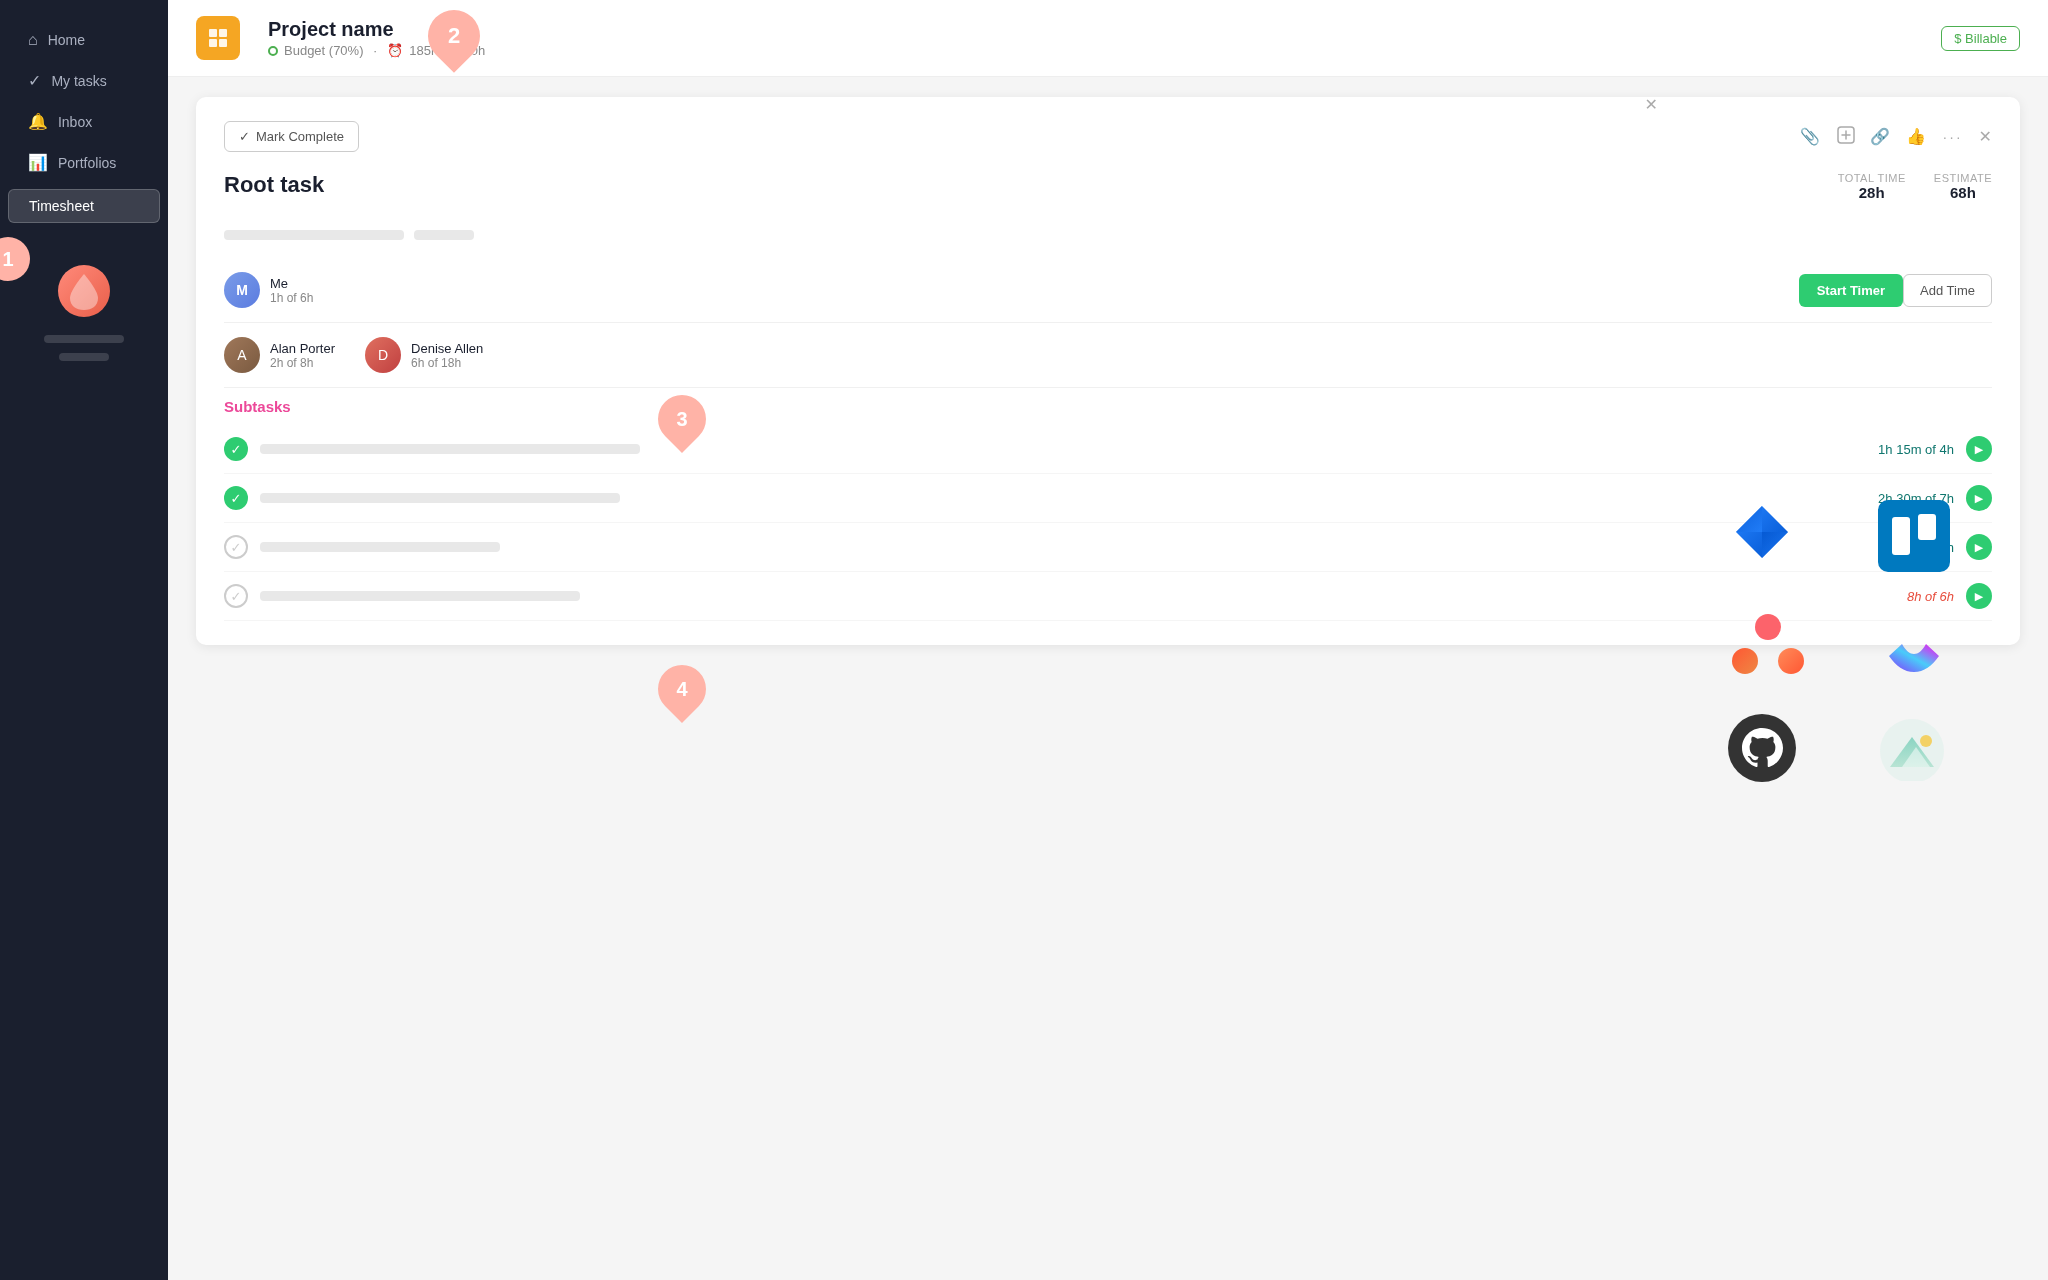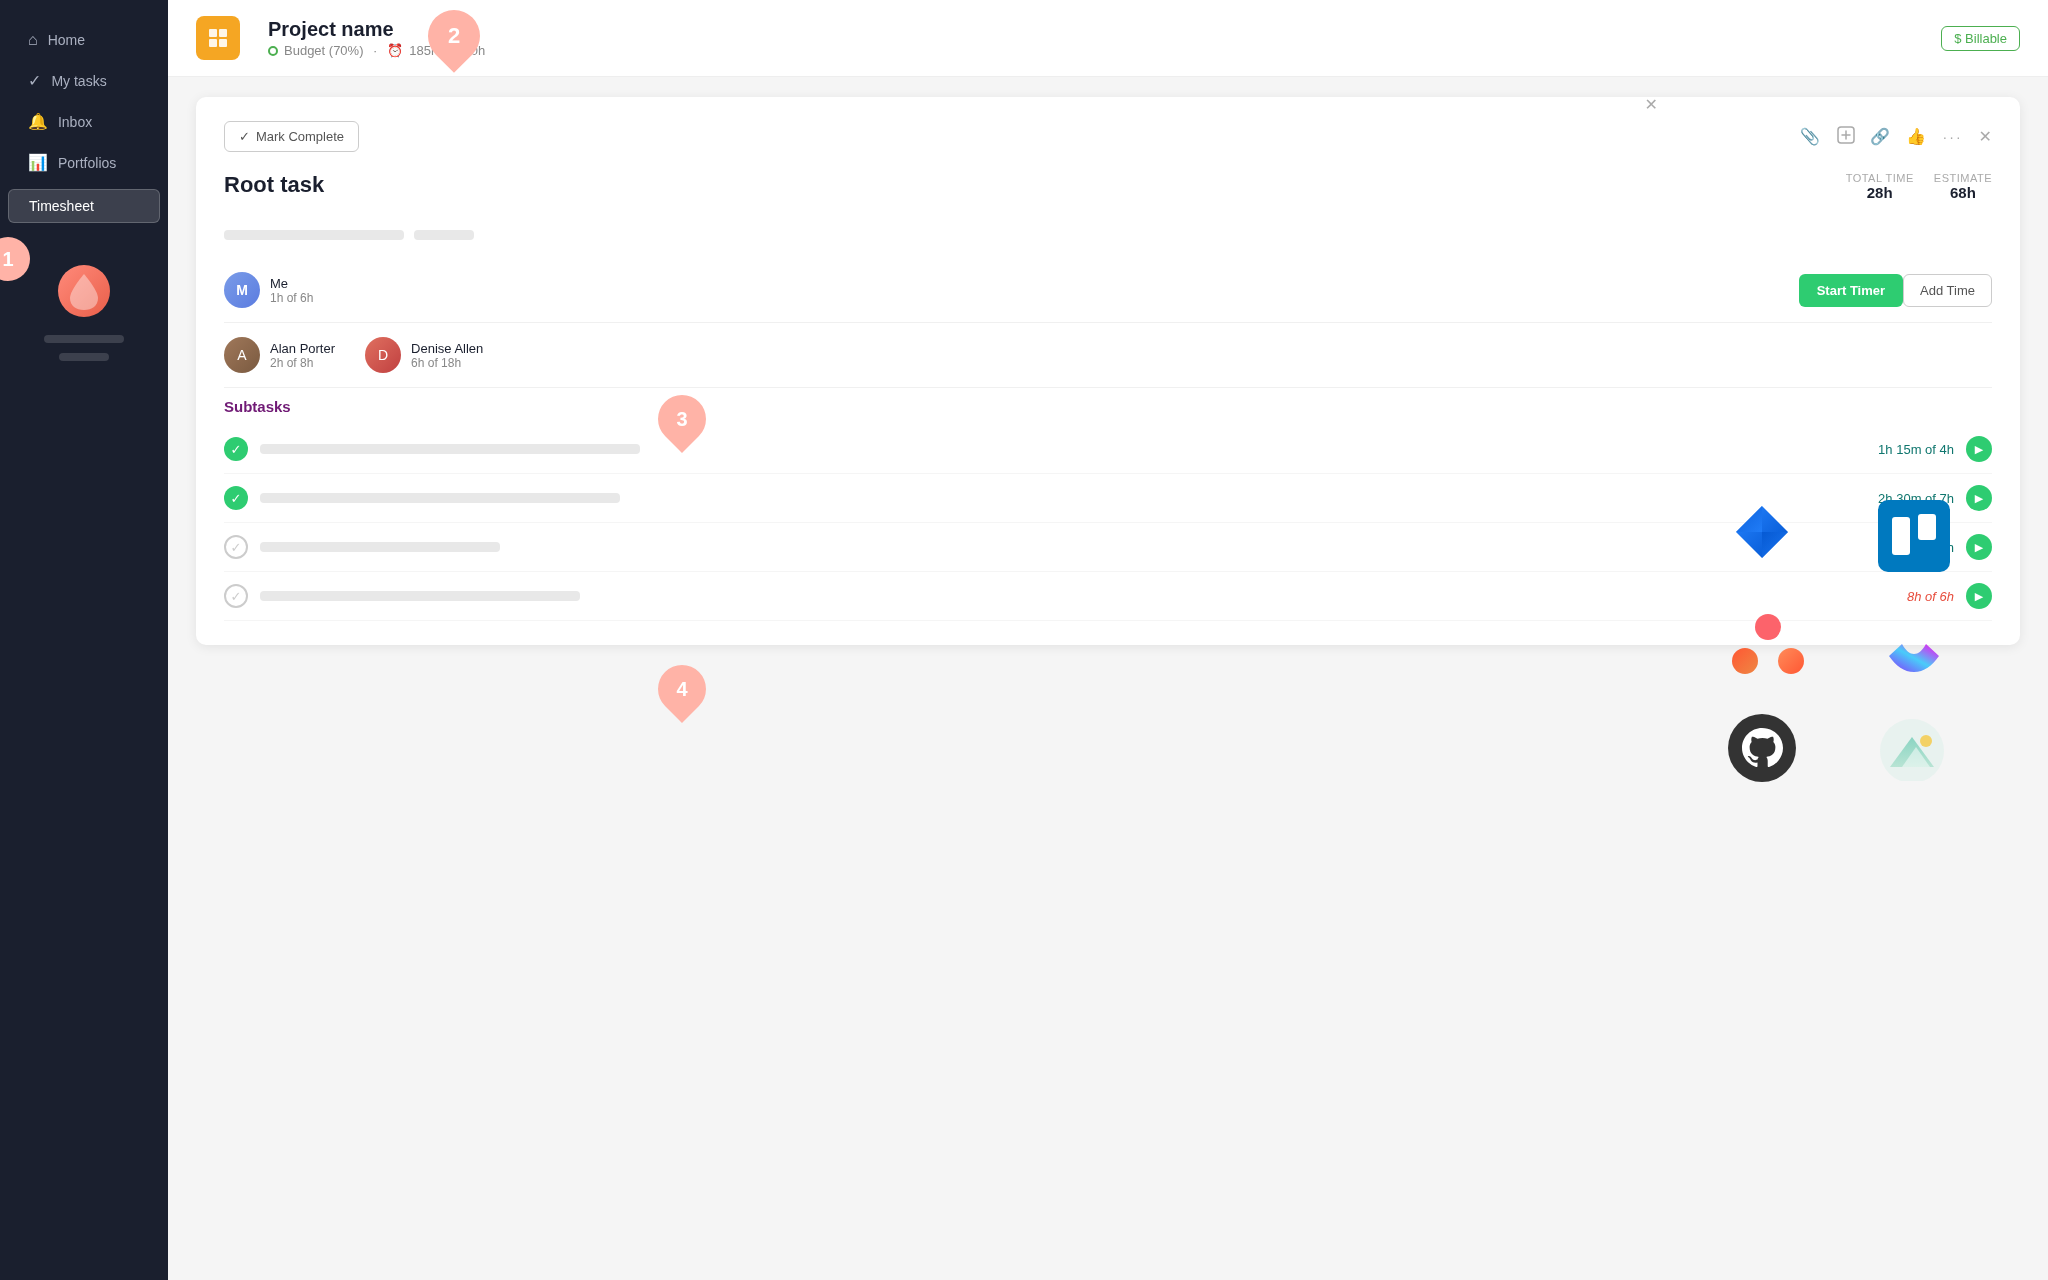--- a/index.html
+++ b/index.html
@@ -173,21 +173,21 @@
       justify-content: space-between;
       margin-bottom: 28px;
     }
     .task-title {
       font-size: 22px;
       font-weight: 700;
       color: #1a1f2e;
     }
     .task-time-info {
       display: flex;
-      gap: 20px;
+      gap: 28px;
       text-align: center;
       justify-content: center;
     }
     .time-block label {
       font-size: 11px;
       color: #aaa;
       text-transform: uppercase;
       letter-spacing: 0.5px;
       display: block;
     }
@@ -295,21 +295,21 @@
       display: flex;
       align-items: center;
       gap: 10px;
     }
 
     
     .subtasks-section { margin-top: 10px; }
     .subtasks-title {
       font-size: 15px;
       font-weight: 600;
-      color: #701a75;
+      color: #ec4899;
       margin-bottom: 10px;
     }
     .subtask-row {
       display: flex;
       align-items: center;
       gap: 12px;
       padding: 11px 0;
       border-bottom: 1px solid #f5f5f5;
     }
     .subtask-check-done {

